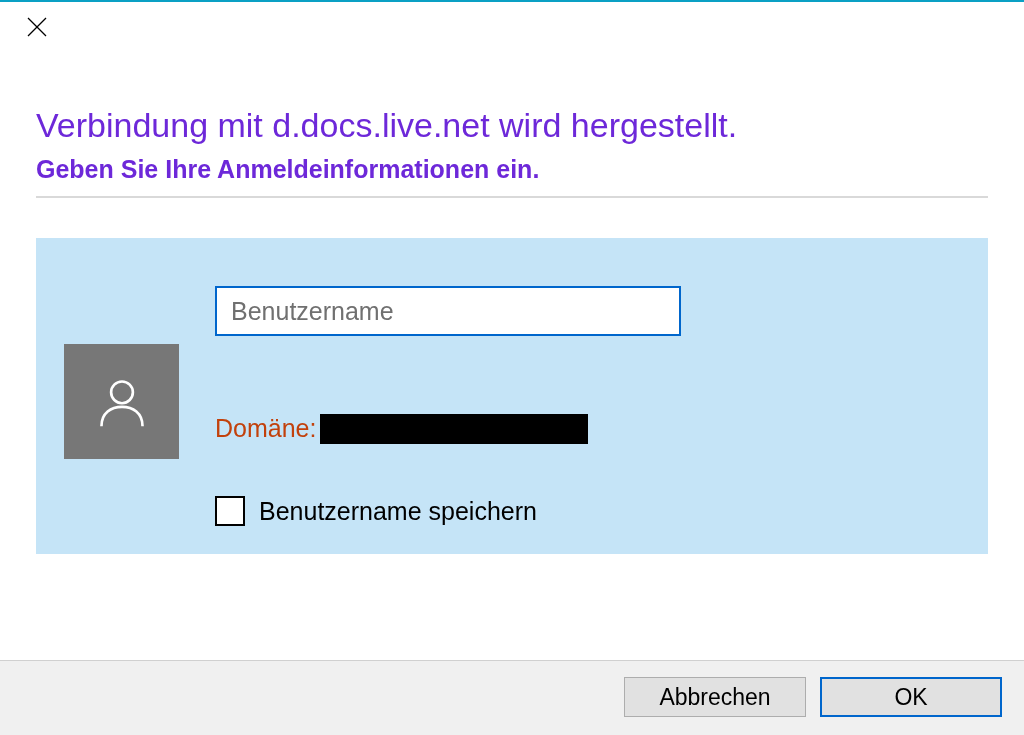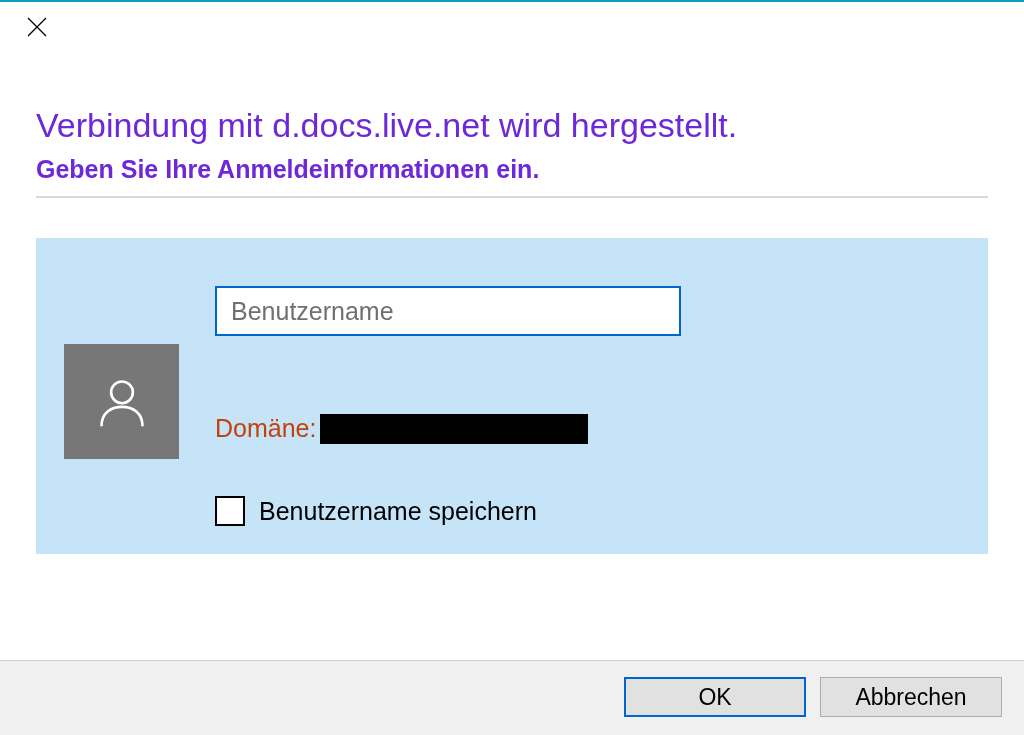--- a/index.html
+++ b/index.html
@@ -200,15 +200,15 @@
       </div>
       <div class="remember-row">
         <div class="checkbox"></div>
         <span class="remember-label">Benutzername speichern</span>
       </div>
     </div>
   </div>
 </div>
 
 <div class="button-bar">
+  <button class="btn">Abbrechen</button>
   <button class="btn primary">OK</button>
-  <button class="btn">Abbrechen</button>
 </div>
 
 </body></html>

